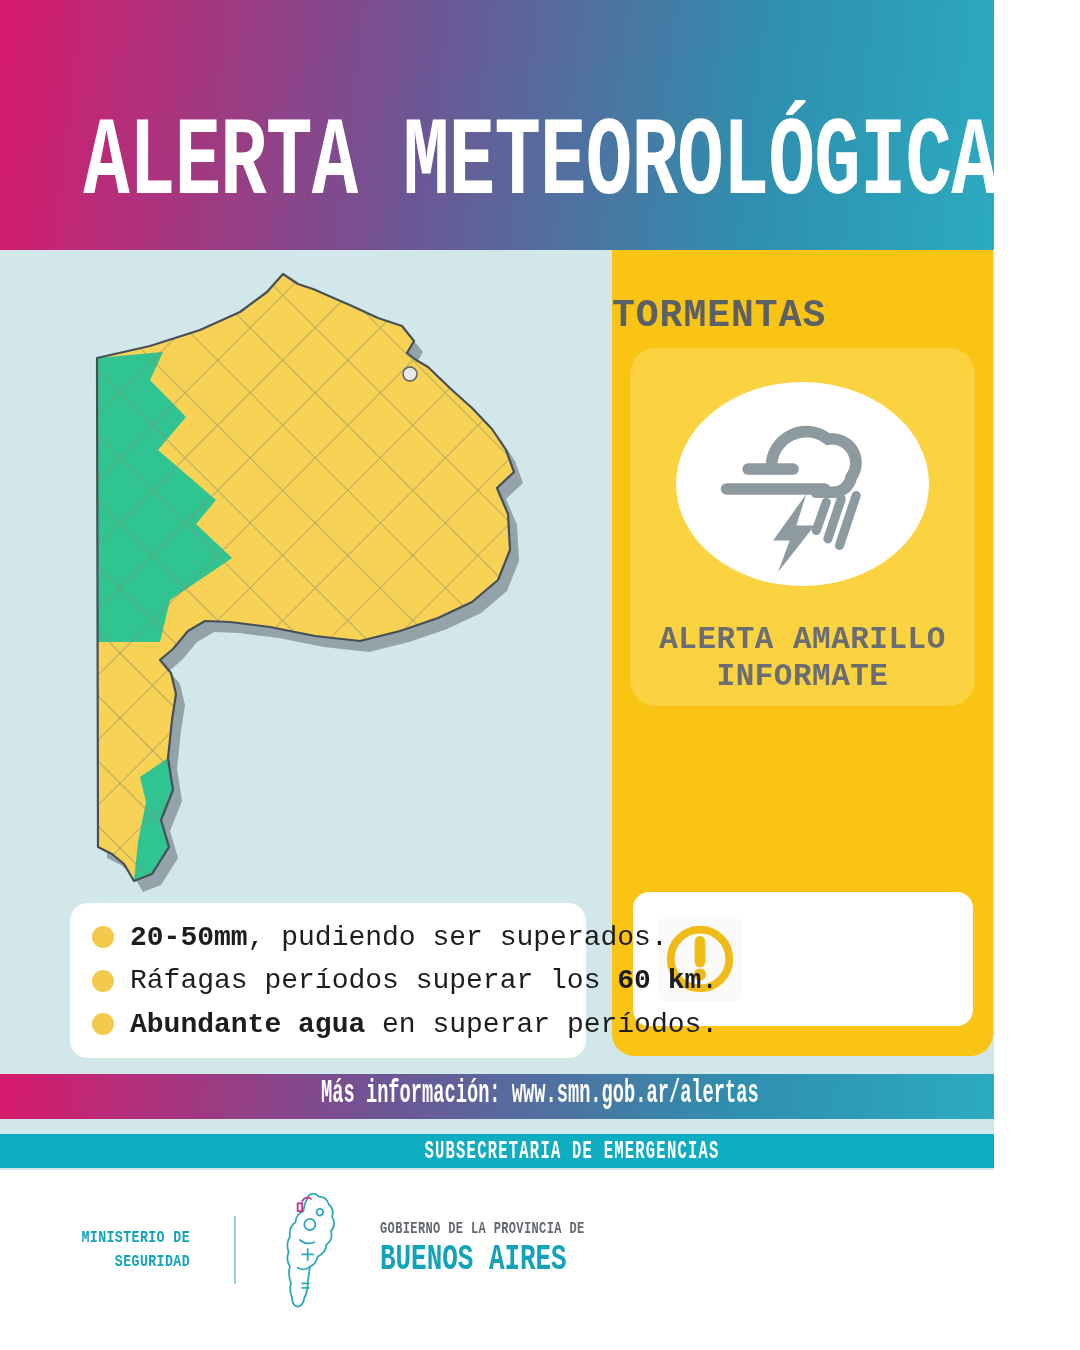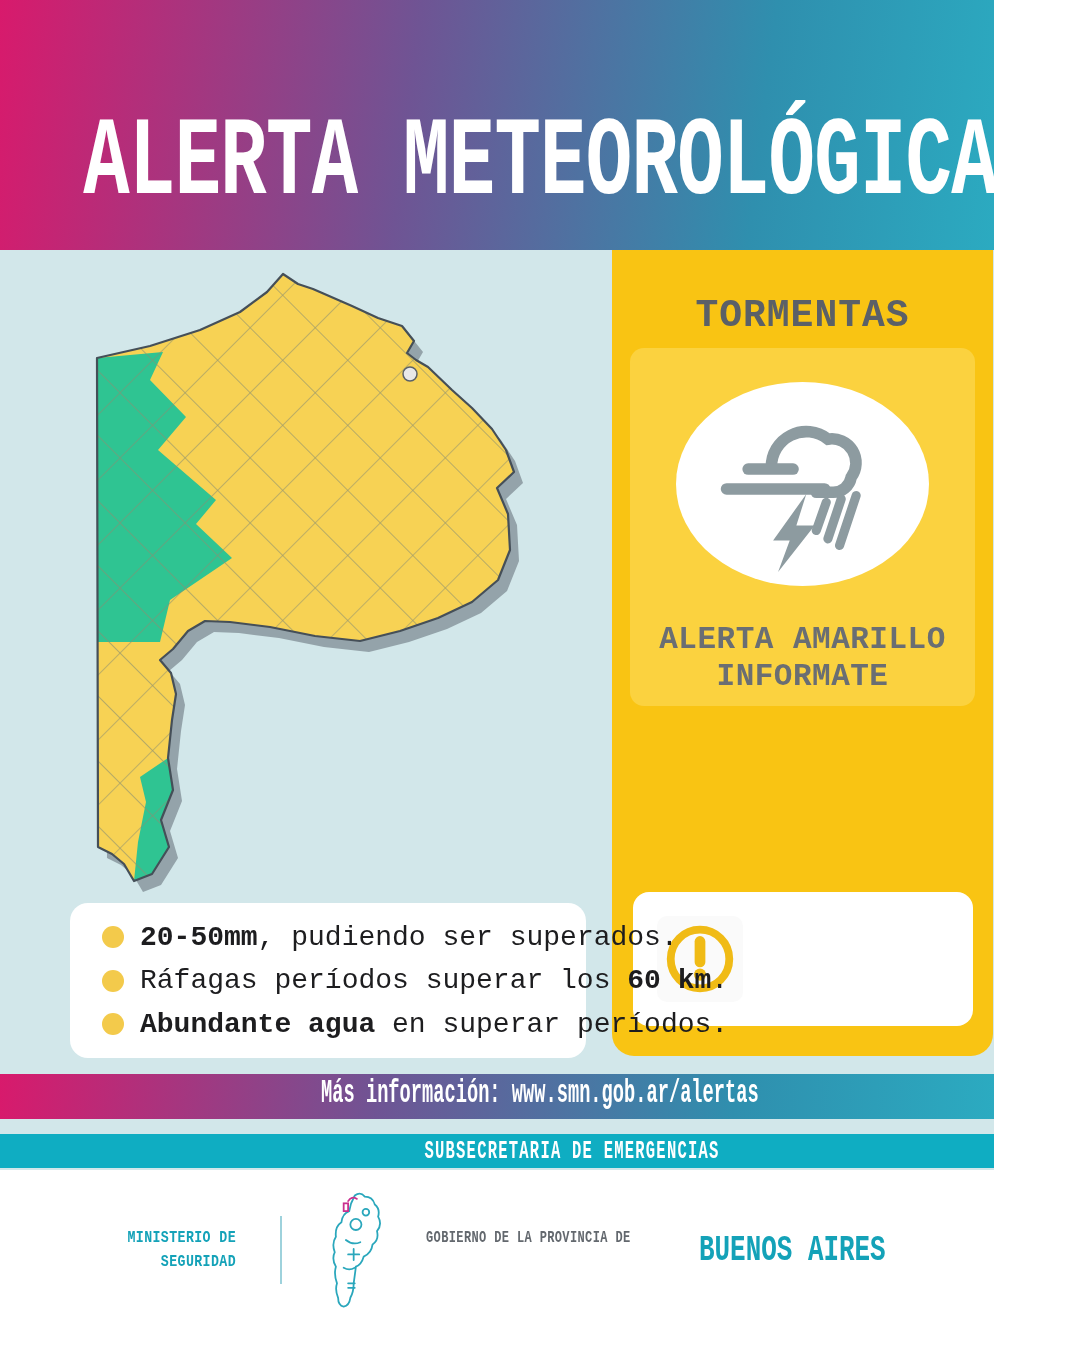--- a/index.html
+++ b/index.html
@@ -16,24 +16,24 @@
 
   
   .main-bg{position:absolute;left:0;top:250px;width:1080px;height:920px;background:var(--body_bg);}
 
   
   .map-wrap{position:absolute;left:55px;top:262px;width:480px;height:640px;}
 
   
   .panel{position:absolute;left:612px;top:250px;width:381px;height:806px;
          background:var(--panel_yellow);border-radius:0 0 22px 22px;}
-  .tormentas{position:absolute;top:44px;left:0;width:100%;text-align:center;
+  .tormentas{position:absolute;top:44px;left:0;width:100%;text-align:left;
          color:#5b6067;font-size:38px;font-weight:800;letter-spacing:1px;}
   .level-card{position:absolute;left:18px;top:98px;width:345px;height:358px;
-         background:var(--panel_yellow_light);border-radius:14px;}
+         background:var(--panel_yellow_light);border-radius:26px;}
   .storm-circle{position:absolute;left:46px;top:34px;width:253px;height:204px;
          background:#ffffff;border-radius:50%;display:flex;align-items:center;justify-content:center;}
   .storm-circle svg{width:200px;height:196px;}
   .level-text{position:absolute;top:274px;left:0;width:100%;text-align:center;
          color:#6a6e73;font-size:31px;font-weight:800;letter-spacing:.5px;line-height:1.18;}
 
   .vigencia-card{position:absolute;left:21px;top:642px;width:340px;height:134px;
          background:#ffffff;border-radius:16px;}
   .excl-wrap{position:absolute;left:24px;top:24px;width:86px;height:86px;
          background:#fafafa;border-radius:10px;display:flex;align-items:center;justify-content:center;}
@@ -41,44 +41,44 @@
   .vigencia-text{position:absolute;left:0;top:16px;width:100%;padding-left:52px;box-sizing:border-box;
          text-align:center;color:#54585e;line-height:1.2;}
   .vigencia-label{font-size:30px;font-weight:800;letter-spacing:1px;}
   .vigencia-day{font-size:28px;font-weight:700;color:#5a5e64;}
   .vigencia-date{font-size:28px;font-weight:600;color:#5a5e64;}
 
   
   .bullets-card{position:absolute;left:70px;top:903px;width:516px;height:155px;
          background:#ffffff;border-radius:18px;display:flex;flex-direction:column;
          justify-content:space-evenly;padding:6px 0;box-sizing:border-box;}
-  .bullet-row{display:flex;align-items:center;gap:16px;padding:0 32px;}
+  .bullet-row{display:flex;align-items:center;gap:16px;padding:0 22px;}
   .bullet-dot{flex:0 0 auto;width:22px;height:22px;border-radius:50%;background:var(--bullet_yellow);}
   .bullet-text{font-size:28px;color:var(--text_black);white-space:nowrap;}
   .bullet-text b{font-weight:700;}
 
   
   .info-bar{position:absolute;left:0;top:1074px;width:1080px;height:45px;
          background:linear-gradient(95deg,var(--accent_pink) 0%,var(--accent_purple) 35%,var(--accent_blue) 68%,var(--accent_teal) 100%);
          display:flex;align-items:flex-start;justify-content:center;}
   .info-bar .line{display:inline-block;white-space:nowrap;color:#ffffff;
          font-size:34px;font-weight:700;transform:scaleX(.55);transform-origin:center;}
   .sub-bar{position:absolute;left:0;top:1134px;width:1080px;height:34px;
          background:var(--accent_teal_solid);display:flex;align-items:center;justify-content:center;padding-left:32px;}
   .sub-bar .line{display:inline-block;white-space:nowrap;color:#ffffff;
          font-size:25px;font-weight:700;letter-spacing:2px;transform:scaleX(.62);transform-origin:center;}
 
   
   .footer-row{position:absolute;left:0;top:1185px;width:1080px;height:130px;
-         display:flex;align-items:center;justify-content:center;padding-right:76px;box-sizing:border-box;gap:16px;}
+         display:flex;align-items:center;padding-right:76px;box-sizing:border-box;gap:16px;}
   .ministry{width:190px;text-align:right;color:var(--footer_teal);font-size:17px;font-weight:700;
          line-height:1.4;letter-spacing:.5px;transform:scaleX(.78);transform-origin:right center;}
   .divider{width:2px;height:68px;background:#9ed2dc;margin:0 20px 0 28px;}
   .logo-wrap{width:78px;height:120px;margin-right:14px;}
-  .gov{display:flex;flex-direction:row;justify-content:center;}
+  .gov{display:flex;flex-direction:column;justify-content:center;}
   .gov-line1{display:inline-block;color:var(--footer_gray);font-size:16px;font-weight:700;
          letter-spacing:.5px;white-space:nowrap;transform:scaleX(.75);transform-origin:left center;}
   .gov-line2{display:inline-block;color:var(--footer_teal);font-size:36px;font-weight:800;
          white-space:nowrap;transform:scaleX(.72);transform-origin:left center;margin-top:1px;}
 </style>
 </head>
 <body>
 
 <div class="canvas">
 

